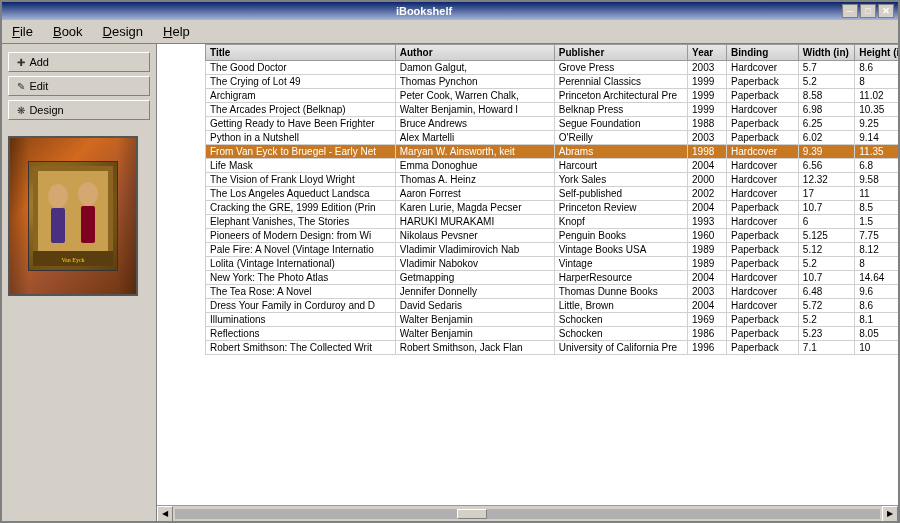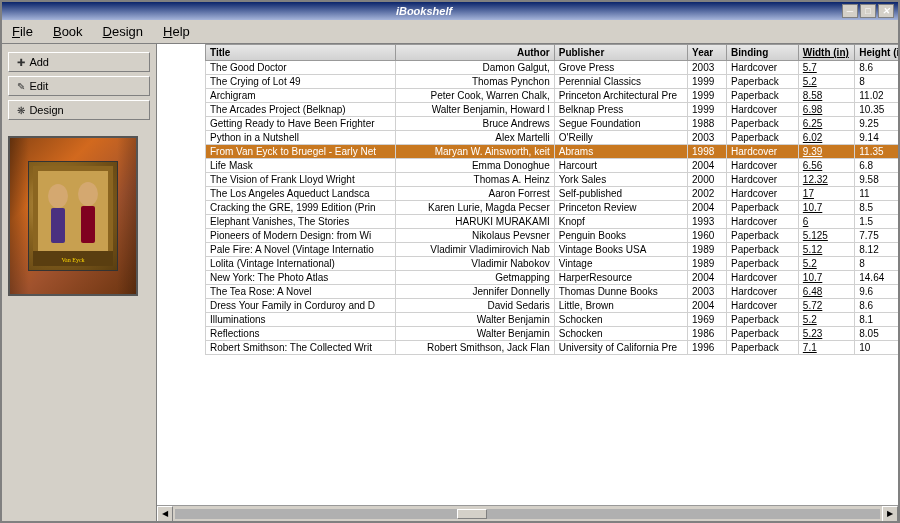--- a/index.html
+++ b/index.html
@@ -26,21 +26,20 @@
       background: linear-gradient(to bottom, #0a246a, #a6b5da);
       color: white;
       text-align: center;
       font-size: 11px;
       font-weight: bold;
       padding: 3px 0;
       display: flex;
       align-items: center;
       justify-content: space-between;
       padding: 2px 4px;
-      font-style: italic;
     }
     .title-bar-text { flex: 1; text-align: center; }
     .title-bar-buttons { display: flex; gap: 2px; }
     .title-btn {
       width: 16px; height: 14px;
       background: #d4d0c8;
       border: 1px solid #808080;
       font-size: 9px;
       display: flex; align-items: center; justify-content: center;
       cursor: pointer;
@@ -178,25 +177,25 @@
       overflow: hidden;
       max-width: 0;
     }
     tbody tr.selected {
       background: #c87820 !important;
       color: white;
     }
 
     
     .col-title { width: 185px; }
-    .col-author { width: 155px; text-align: right; }
+    .col-author { width: 155px; }
     .col-publisher { width: 130px; }
     .col-year { width: 38px; }
     .col-binding { width: 70px; }
-    .col-width { width: 55px; text-decoration: underline; }
+    .col-width { width: 55px; }
     .col-height { width: 55px; }
     .col-th { width: 30px; }
 
     
     .scrollbar-bottom {
       height: 16px;
       background: #d4d0c8;
       border-top: 1px solid #999;
       display: flex;
       align-items: center;

